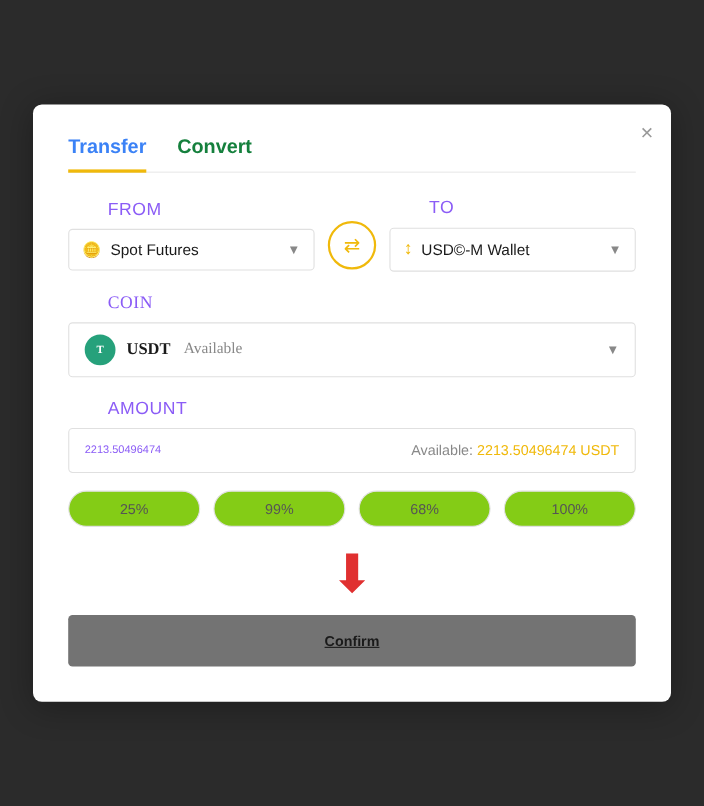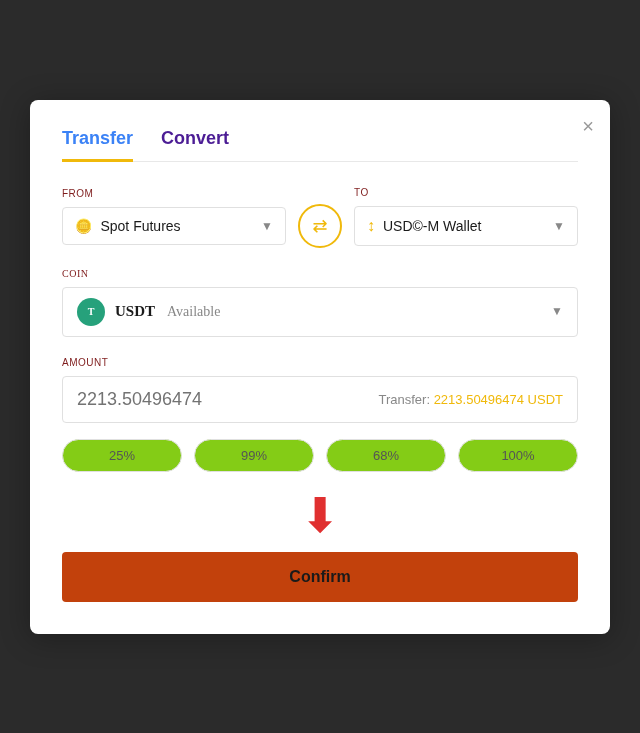--- a/index.html
+++ b/index.html
@@ -44,47 +44,48 @@
       gap: 28px;
       margin-bottom: 0;
       border-bottom: 1px solid #e8e8e8;
       padding-bottom: 0;
     }
     .tab {
       font-size: 18px;
       font-weight: 600;
       padding-bottom: 10px;
       cursor: pointer;
-      color: #4c1d95;
+      color: #15803d;
       border-bottom: 3px solid transparent;
       margin-bottom: -1px;
     }
     .tab.active {
       color: #3b82f6;
       border-bottom: 3px solid #f0b90b;
     }
     .section {
       margin-top: 24px;
     }
     .from-to-row {
       display: flex;
       align-items: center;
       gap: 0;
       margin-top: 8px;
     }
     .from-block, .to-block {
       flex: 1;
     }
     .field-label {
-      font-size: 10px;
-      color: #7f1d1d;
+      font-size: 16px;
+      color: #8b5cf6;
       margin-bottom: 8px;
       font-weight: 500;
       text-transform: uppercase;
       letter-spacing: 0.5px;
+      margin-left: 36px;
     }
     .select-box {
       display: flex;
       align-items: center;
       border: 1px solid #e0e0e0;
       border-radius: 4px;
       padding: 10px 12px;
       cursor: pointer;
       background: #fff;
       gap: 8px;
@@ -171,22 +172,22 @@
       border-radius: 4px;
       padding: 12px 14px;
       display: flex;
       align-items: center;
       justify-content: space-between;
       margin-top: 8px;
     }
     .amount-input {
       border: none;
       outline: none;
-      font-size: 18px;
-      color: #737373;
+      font-size: 10px;
+      color: #8b5cf6;
       width: 160px;
     }
     .available-text {
       font-size: 13px;
       color: #888;
     }
     .available-amount {
       color: #f0b90b;
       font-weight: 500;
     }
@@ -213,29 +214,30 @@
       margin-bottom: -8px;
     }
     .red-arrow {
       font-size: 48px;
       color: #e03030;
       line-height: 1;
     }
     .confirm-btn {
       display: block;
       width: 100%;
-      background: #c2410c;
+      background: #737373;
       border: none;
       border-radius: 4px;
       padding: 16px;
-      font-size: 16px;
+      font-size: 13px;
       font-weight: 600;
       color: #1a1a1a;
       cursor: pointer;
       margin-top: 20px;
+      text-decoration: underline;
     }
     .select-text {
       font-size: 14px;
       color: #1a1a1a;
       font-weight: 500;
     }
   </style>
 </head>
 <body>
 
@@ -288,21 +290,21 @@
         </div>
         <span class="chevron">▼</span>
       </div>
     </div>
 
     <div class="amount-section">
       <div class="field-label">Amount</div>
       <div class="amount-input-wrap">
         <input class="amount-input" type="text" value="2213.50496474" style="">
         <span class="available-text">
-          <span>Transfer:</span>
+          <span>Available:</span>
           <span class="available-amount">2213.50496474 USDT</span>
         </span>
       </div>
 
       <div class="percent-row">
         <button class="percent-btn">25%</button>
         <button class="percent-btn">99%</button>
         <button class="percent-btn">68%</button>
         <button class="percent-btn">100%</button>
       </div>

